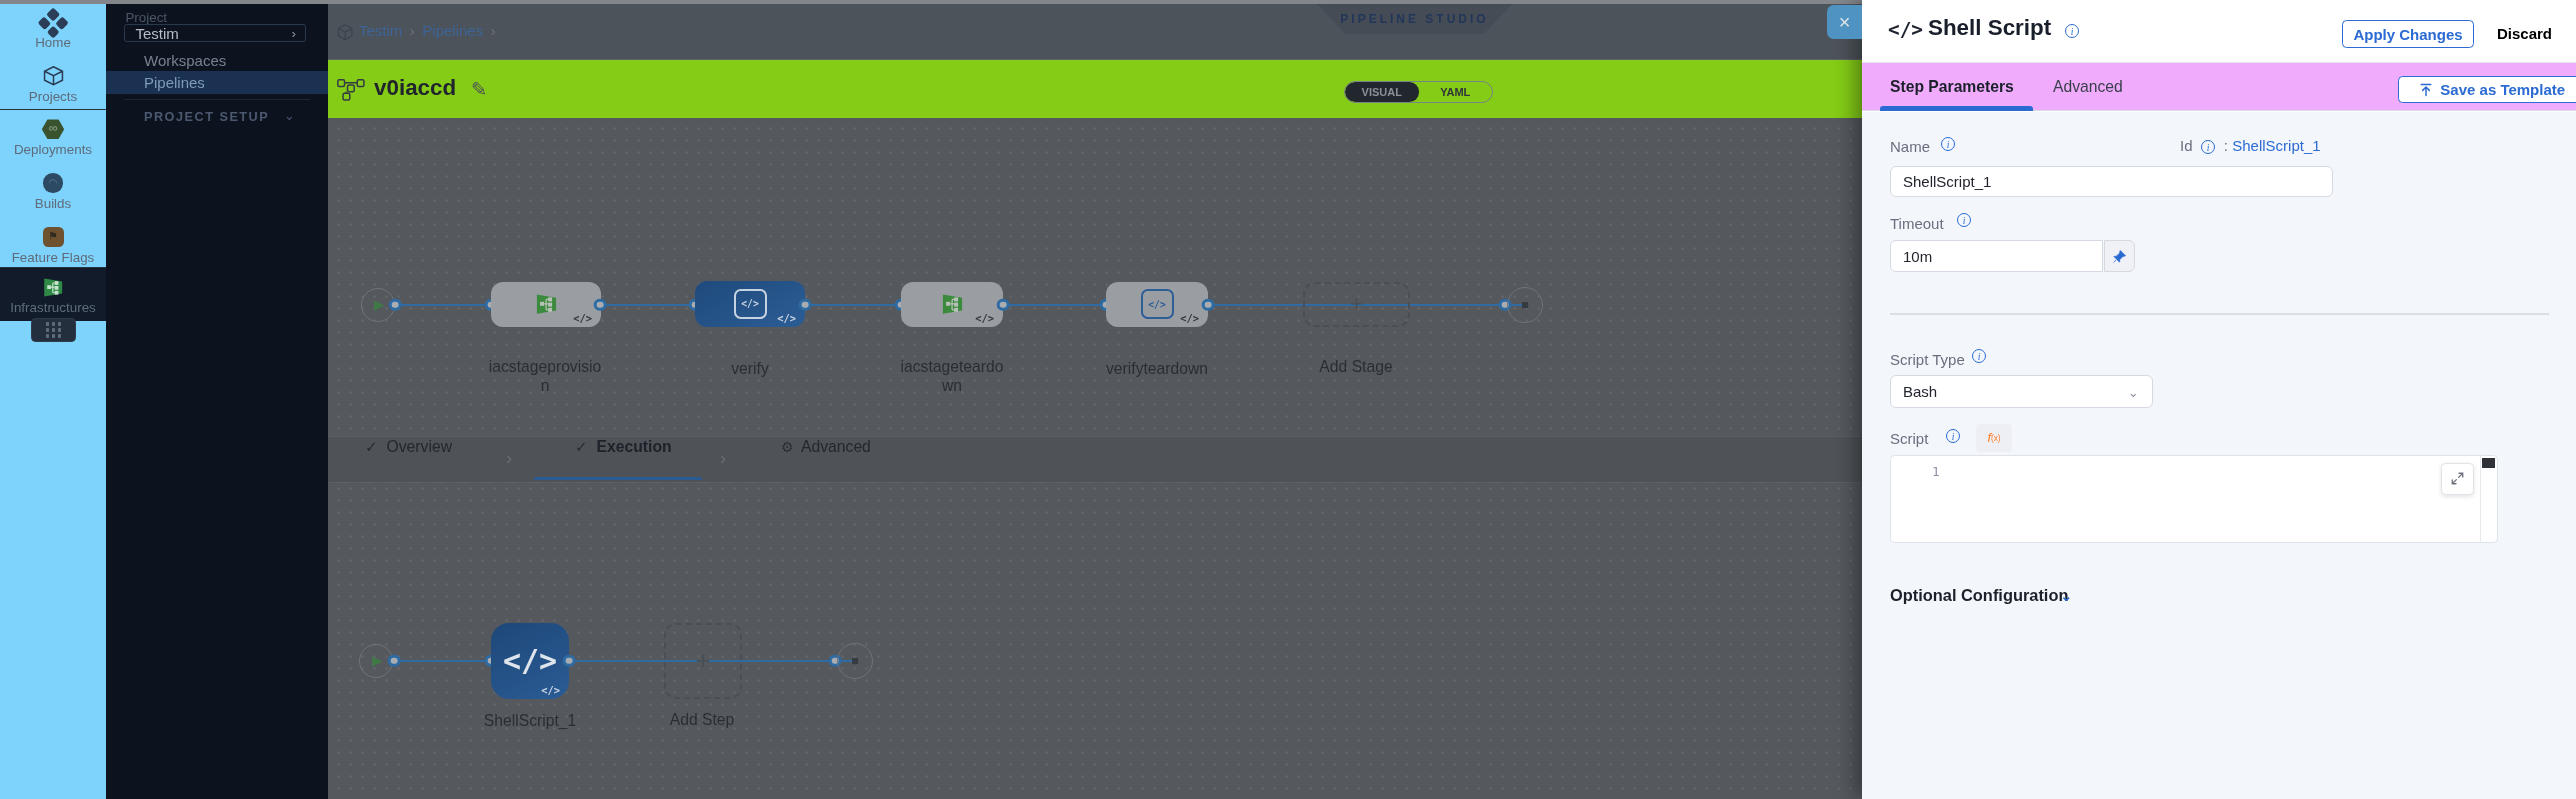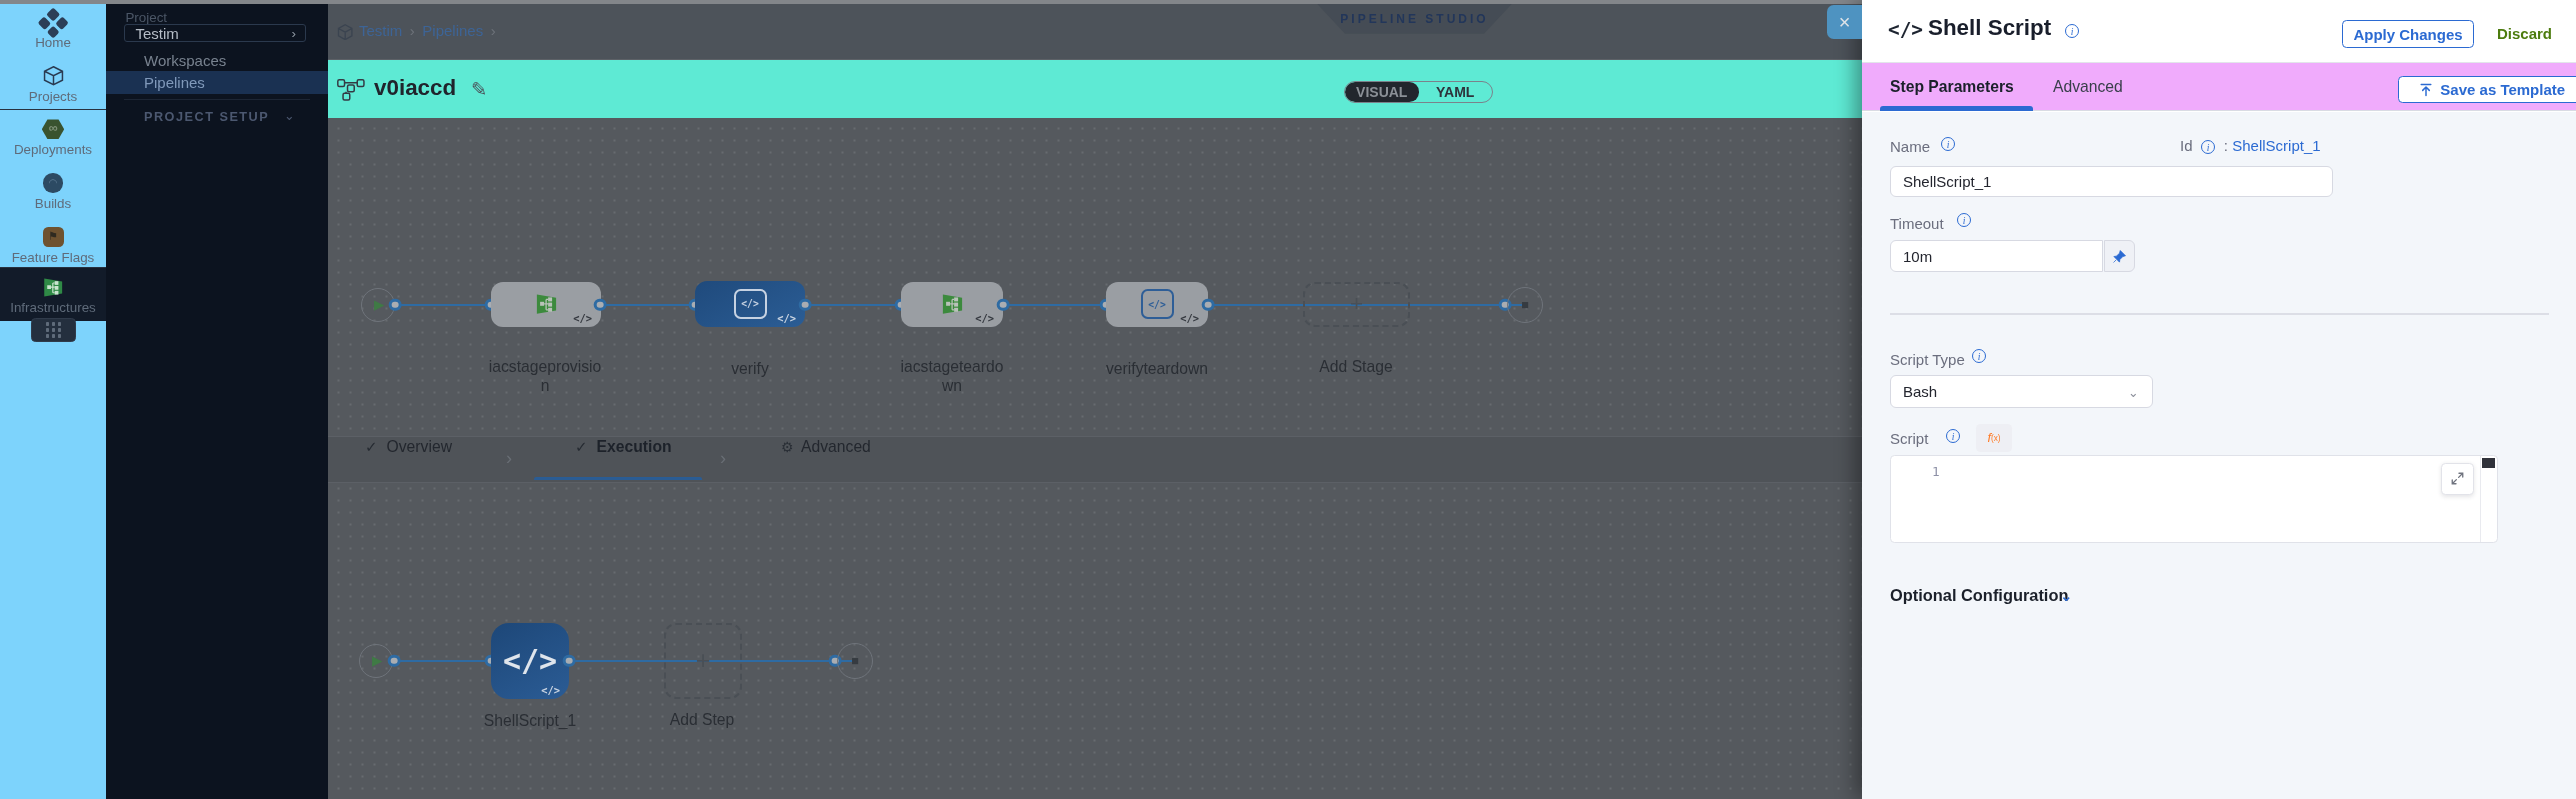--- a/index.html
+++ b/index.html
@@ -44,26 +44,26 @@
   #canvas-dots{position:absolute;left:0;top:114px;width:1534px;height:682px;
      background-image:radial-gradient(circle,#676b70 1px,transparent 1.1px);
      background-size:12px 12px;background-position:4.5px 4.5px;}
   #topbar{position:absolute;left:0;top:0;width:1534px;height:55px;background:#4d535a;border-bottom:0.7px solid #5d6167;}
   .crumb{color:#3d6496;font-size:15px;}
   .crumb-sep{color:#6d727a;font-size:15px;padding:0 7.5px;}
   #badge{position:absolute;left:989px;top:0;width:195px;height:30px;background:#454c55;
          clip-path:polygon(0 0,100% 0,calc(100% - 28px) 100%,28px 100%);
          color:#22365a;font-size:12px;font-weight:700;letter-spacing:3px;
          display:flex;align-items:center;justify-content:center;}
-  #titlebar{position:absolute;left:0;top:56px;width:1534px;height:58px;background:#5eead4;}
+  #titlebar{position:absolute;left:0;top:56px;width:1534px;height:58px;background:#84cc16;}
   #pipe-title{position:absolute;left:46px;top:15px;color:#20242c;font-size:22.4px;font-weight:700;}
   .pencil{position:absolute;left:143px;top:18px;color:#4b5159;font-size:19.4px;}
   #toggle{position:absolute;left:1016px;top:21.6px;width:149px;height:21.6px;border:1.1px solid #7b828b;
           border-radius:11.2px;display:flex;box-sizing:border-box;overflow:hidden;}
-  .tg{flex:1;display:flex;align-items:center;justify-content:center;font-size:14px;font-weight:700;}
+  .tg{flex:1;display:flex;align-items:center;justify-content:center;font-size:11px;font-weight:700;}
   .tg.sel{background:#22262d;color:#8b9097;border-radius:9.7px;}
   .tg.unsel{color:#2e333b;}
   
   .gline{position:absolute;height:2.2px;background:#2e6ba3;}
   .port{position:absolute;width:12.7px;height:12.7px;border:3.4px solid #2e6ba3;border-radius:50%;
         background:#a9adb2;box-sizing:border-box;transform:translate(-50%,-50%);}
   .node-circ{position:absolute;width:34px;height:34px;border:1.5px solid #6f747b;border-radius:50%;
              display:flex;align-items:center;justify-content:center;box-sizing:border-box;}
   .play{color:#3f7a45;font-size:13.4px;padding-left:2.2px;}
   .stop{color:#363b41;font-size:12.7px;}
@@ -100,21 +100,21 @@
   .dtitle-ic{position:absolute;left:26px;top:18px;font-size:19.4px;font-weight:700;color:#1d2430;
              font-family:"DejaVu Sans Mono",monospace;}
   #dtitle{position:absolute;left:66px;top:15px;font-size:22.4px;font-weight:700;color:#191e2b;}
   .info{display:inline-block;width:14px;height:14px;border:1.3px solid #2b6ad2;border-radius:50%;
         color:#2b6ad2;font-size:9.7px;line-height:14px;text-align:center;font-style:italic;
         font-family:"Liberation Serif",serif;box-sizing:border-box;vertical-align:middle;}
   #title-info{position:absolute;left:203px;top:24px;}
   .btn-outline{position:absolute;border:1.5px solid #2b6ad2;border-radius:4.5px;color:#2b6ad2;
                font-size:15px;font-weight:700;display:flex;align-items:center;justify-content:center;background:#fff;box-sizing:border-box;}
   #apply{left:480px;top:20px;width:132px;height:28px;}
-  #discard{position:absolute;left:635px;top:24.6px;color:#4d7c0f;font-size:15px;font-weight:700;}
+  #discard{position:absolute;left:635px;top:24.6px;color:#000000;font-size:15px;font-weight:700;}
   #dtabs{position:absolute;left:0;top:63px;width:744px;height:48px;background:#f0abfc;border-bottom:0.7px solid #d9dbe3;box-sizing:border-box;}
   .dtab{position:absolute;top:15px;font-size:15.7px;}
   #dtab1{left:28px;font-weight:700;color:#1b202a;}
   #dtab2{left:191px;color:#383e4a;}
   #dtab-underline{position:absolute;left:18px;top:43px;width:153px;height:5.2px;background:#2b6ad2;border-radius:3px 3px 0 0;}
   #savetpl{left:536px;top:13.4px;width:188px;height:27px;border-width:1.1px;font-weight:600;}
   #dcontent{position:absolute;left:0;top:112px;width:714px;height:688px;background:#f3f6fa;}
   .flabel{position:absolute;color:#6b6e7e;font-size:15px;}
   .finput{position:absolute;background:#fff;border:0.7px solid #d7d9e2;border-radius:6px;
           color:#23252e;font-size:15px;display:flex;align-items:center;padding-left:12px;box-sizing:border-box;}

